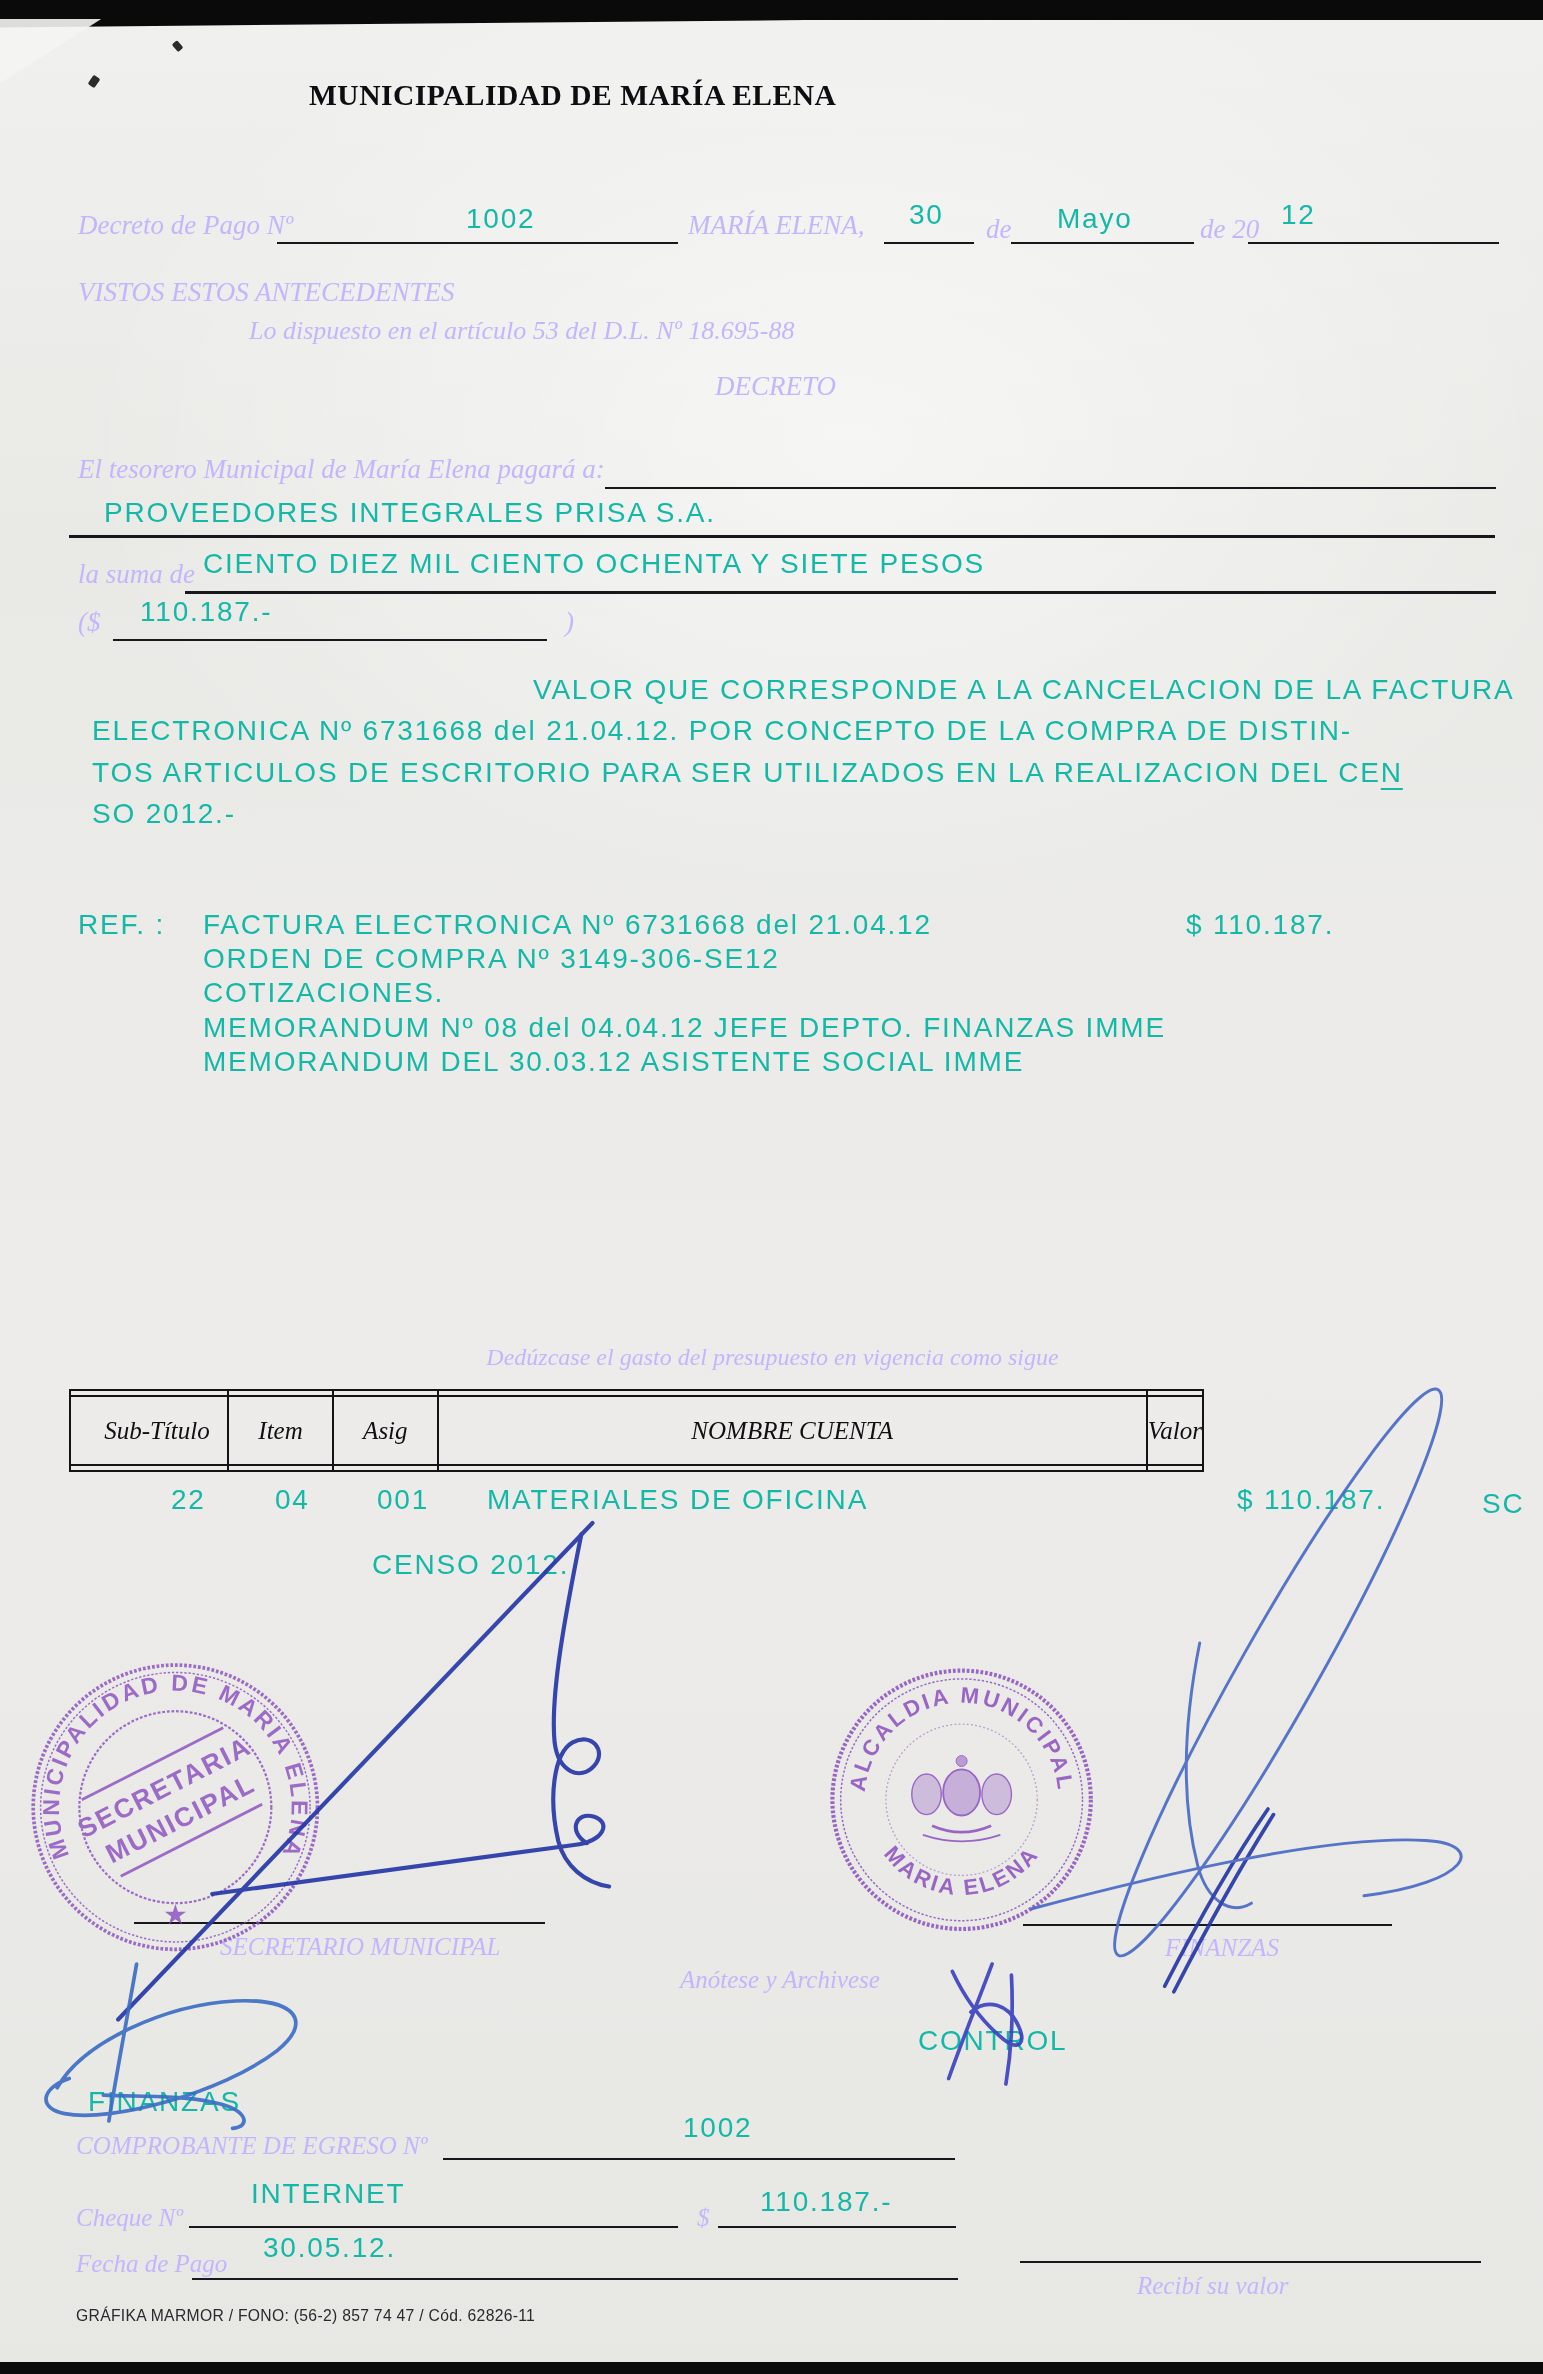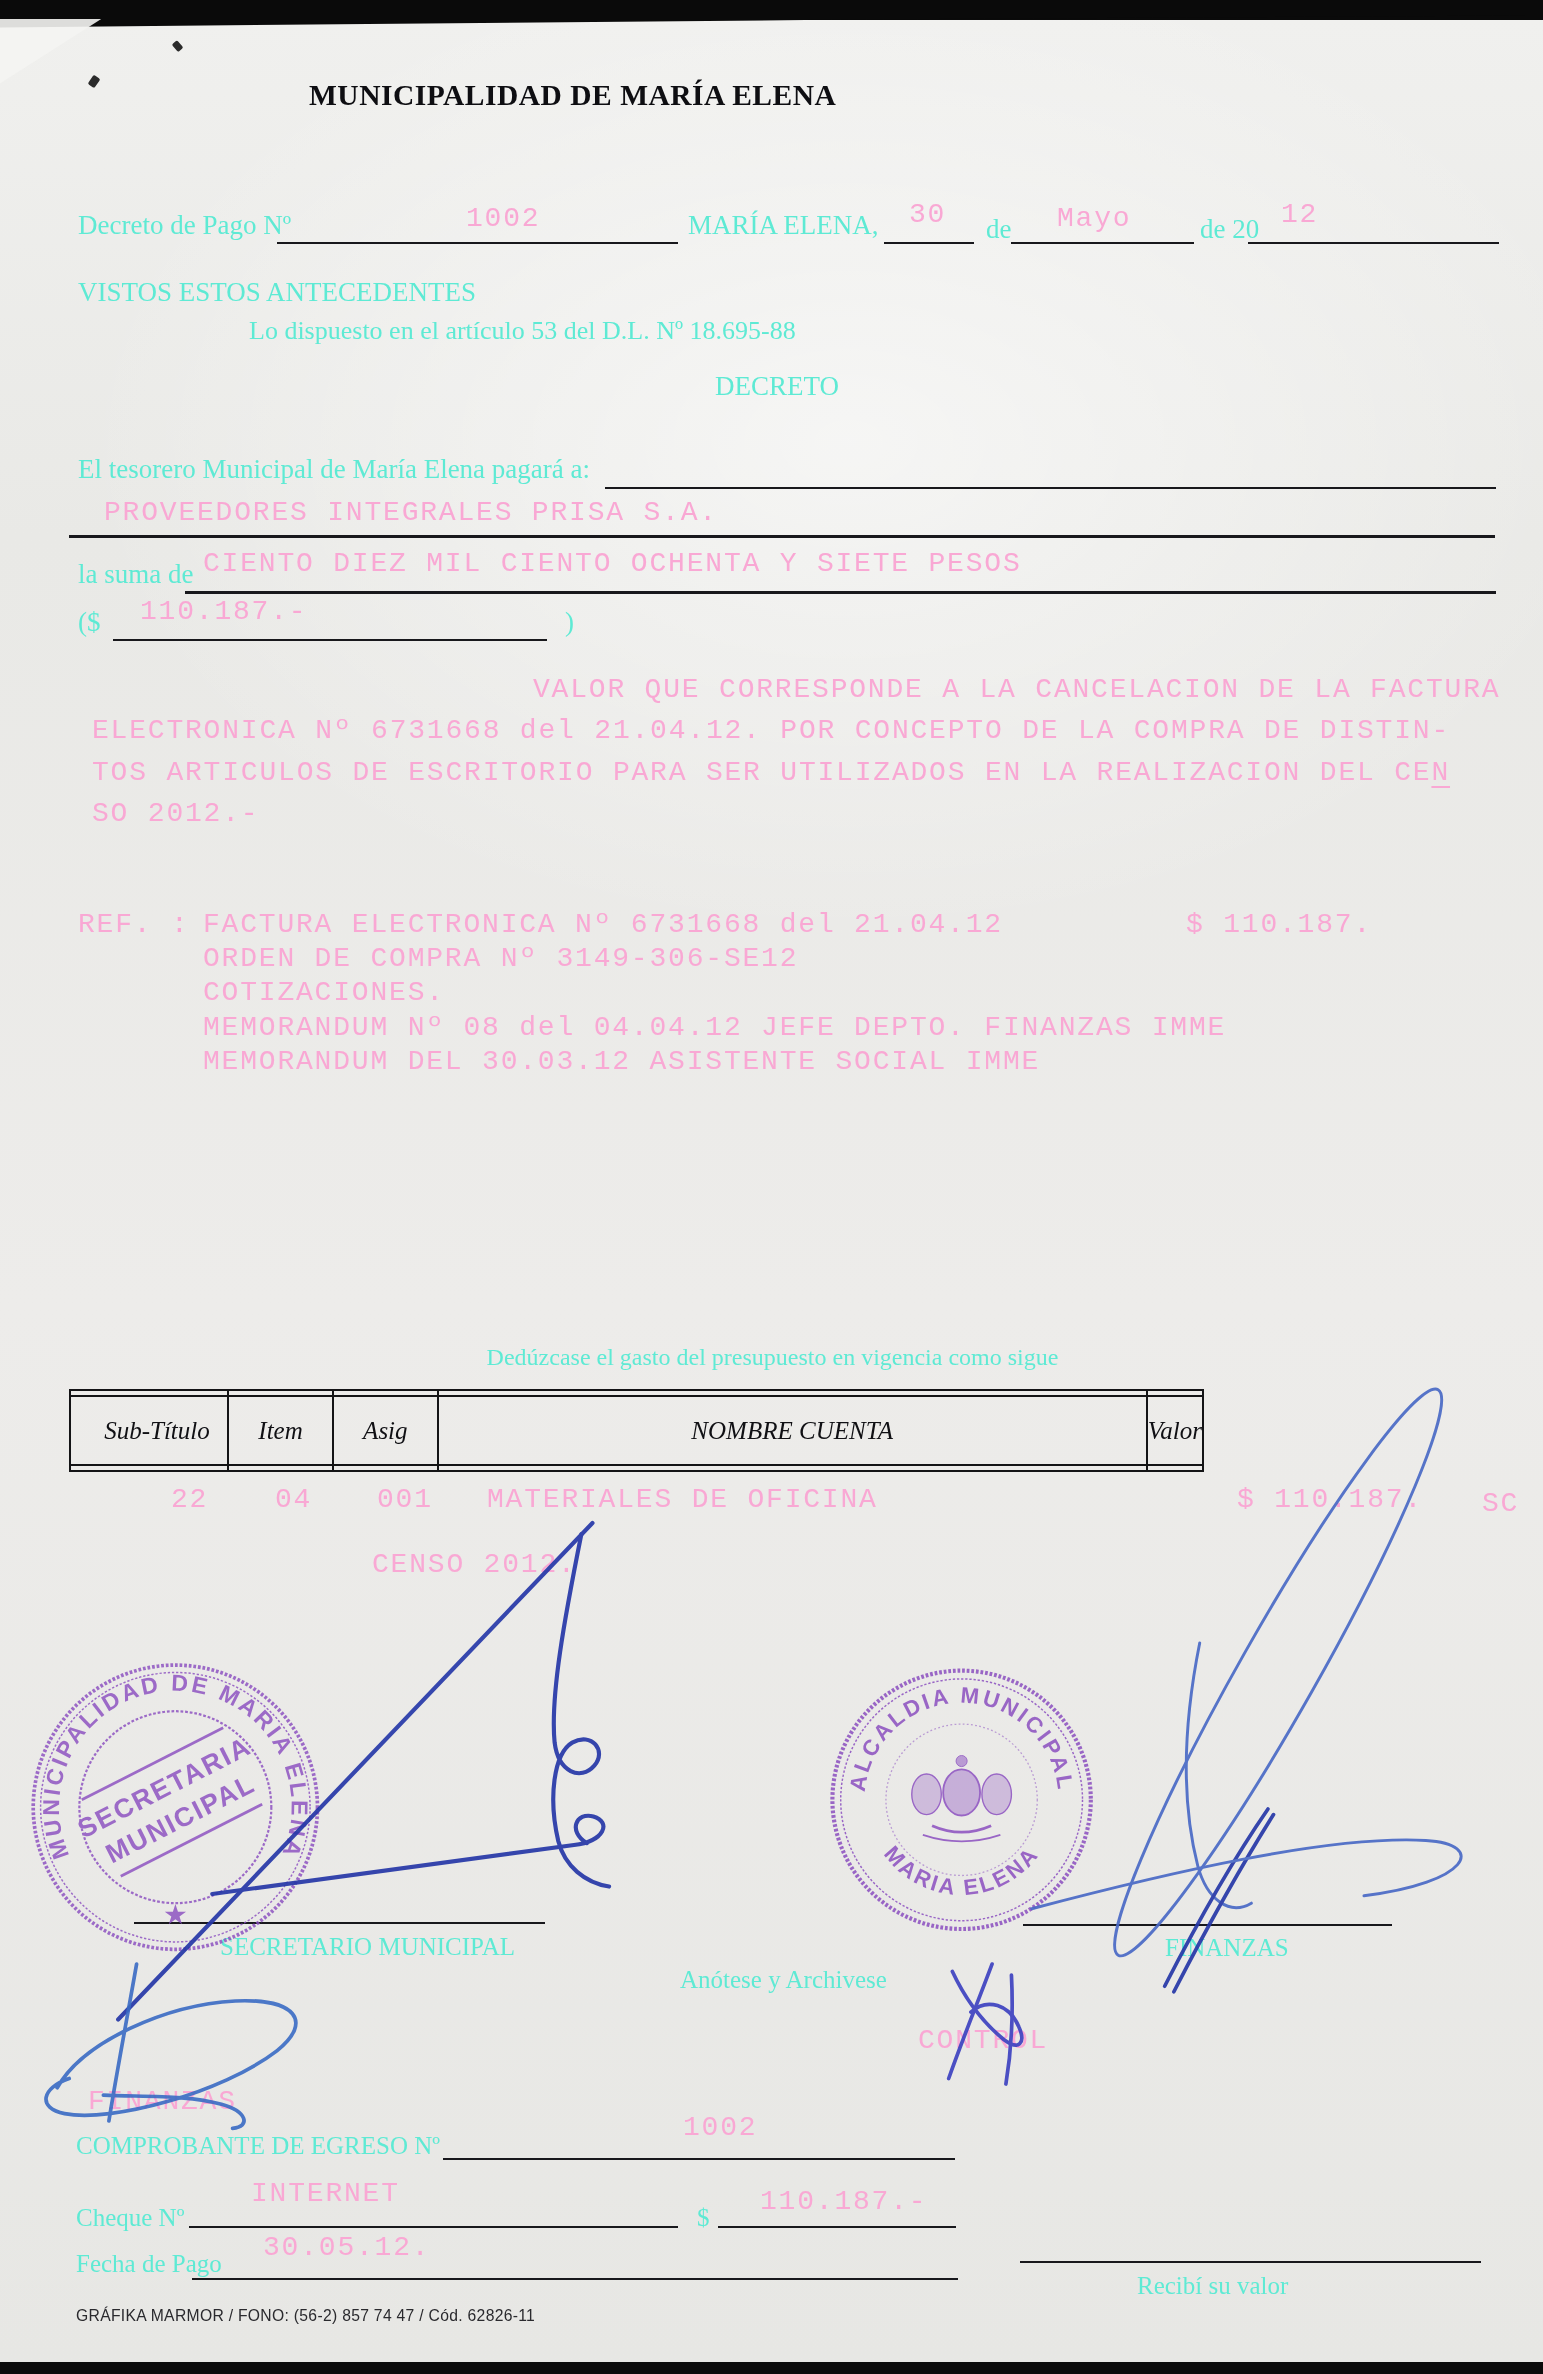--- a/index.html
+++ b/index.html
@@ -8,22 +8,22 @@
   .paper{position:absolute;left:0;top:20px;right:0;bottom:13px;
          background:
            radial-gradient(ellipse 1292px 831px at 55% 18%, rgba(255,255,255,.55), rgba(255,255,255,0) 60%),
            linear-gradient(180deg,#f0f0ee 0%,#e9e9e6 22%,#edecea 55%,#e7e7e4 100%);}
   .band-top{position:absolute;left:0;top:0;width:1543px;height:28px;background:#0a0a0a;
             clip-path:polygon(0 0,100% 0,100% 55%,55% 70%,0 98%);}
   .band-bottom{position:absolute;left:0;bottom:0;width:1543px;height:13px;background:#0b0b0b;}
   .fold{position:absolute;left:0;top:18.5px;width:102px;height:65px;background:#f4f4f2;
         clip-path:polygon(0 0,100% 0,0 100%);opacity:.9;}
   .abs{position:absolute;}
-  .it{font-family:"Liberation Serif",serif;color:#5eead4;}
-  .tw{font-family:Liberation Mono, monospace;color:#f9a8d4;
+  .it{font-family:"Liberation Serif",serif;font-style:italic;color:#c4b5fd;}
+  .tw{font-family:Liberation Sans, sans-serif;color:#14b8a6;
       letter-spacing:1.8px;white-space:pre;font-size:28px;}
   .rule{position:absolute;border-bottom:2.8px solid #18181c;height:0;}
   .u{text-decoration:underline;text-underline-offset:5.5px;}
   .dtable{position:absolute;left:69px;top:1389px;width:1135px;height:83px;
           border:2.8px solid #141416;display:flex;box-sizing:border-box;padding-left:16px;}
   .dtable::before{content:"";position:absolute;left:0;right:0;top:3.7px;bottom:3.7px;
           border-top:2.8px solid #141416;border-bottom:2.8px solid #141416;pointer-events:none;}
   .dcell{border-right:2.8px solid #141416;display:flex;align-items:center;justify-content:center;
          font-style:italic;font-size:25px;color:#101014;box-sizing:border-box;}
   .dcell:last-child{border-right:none;}

